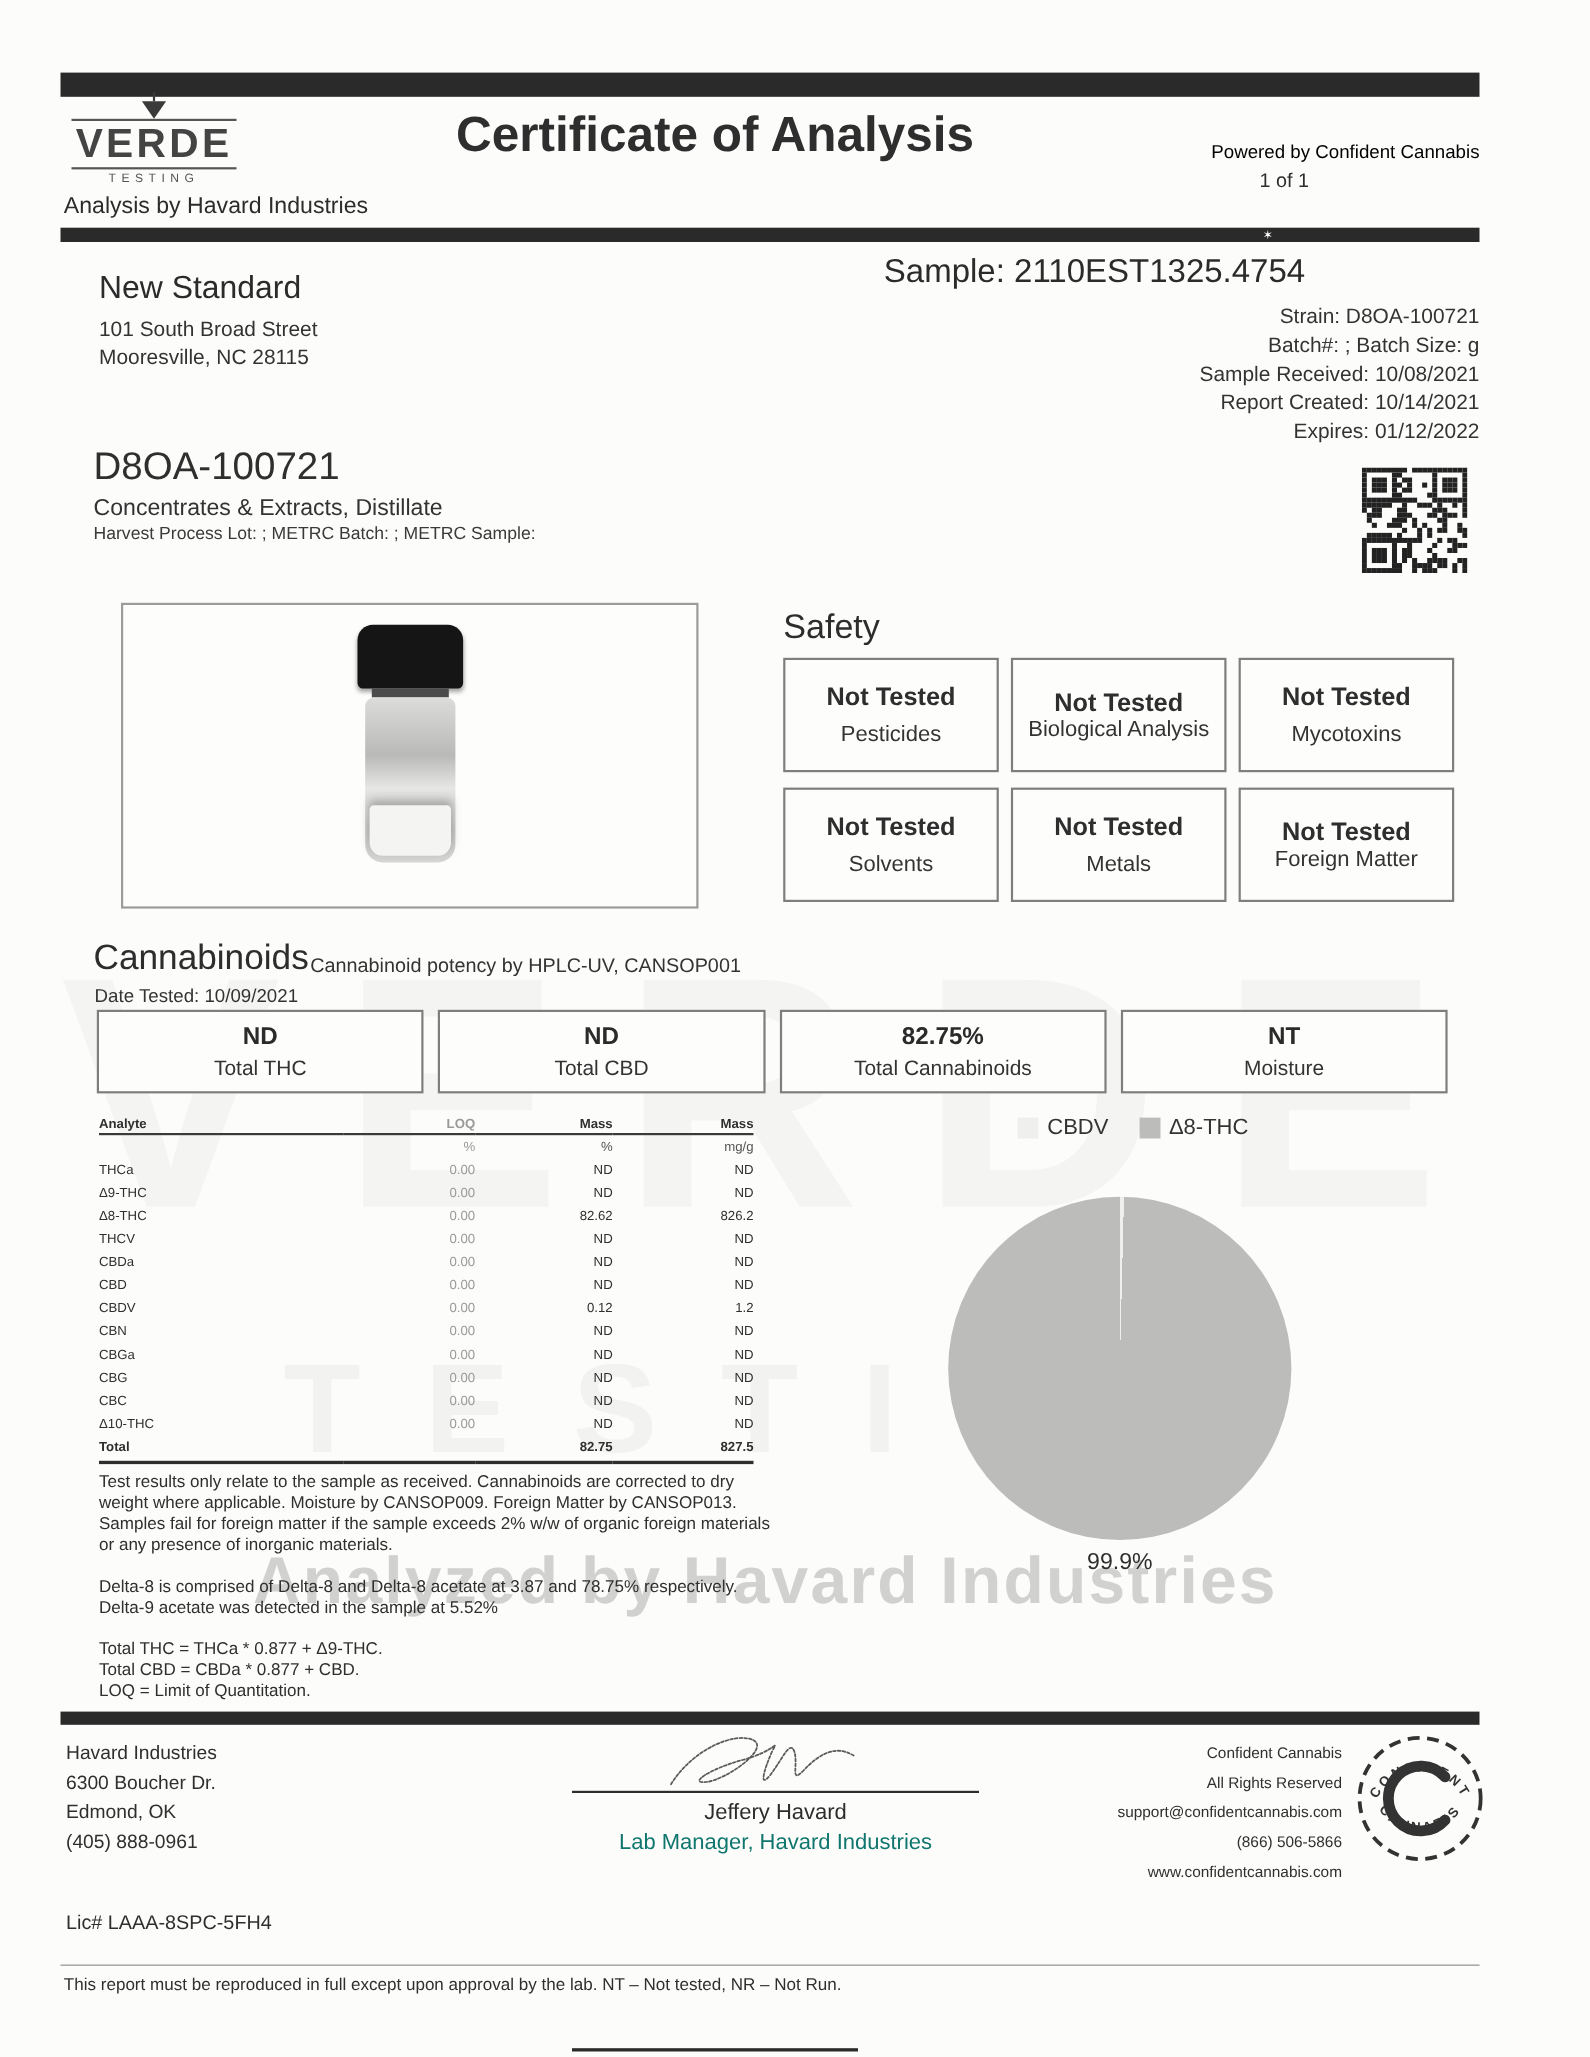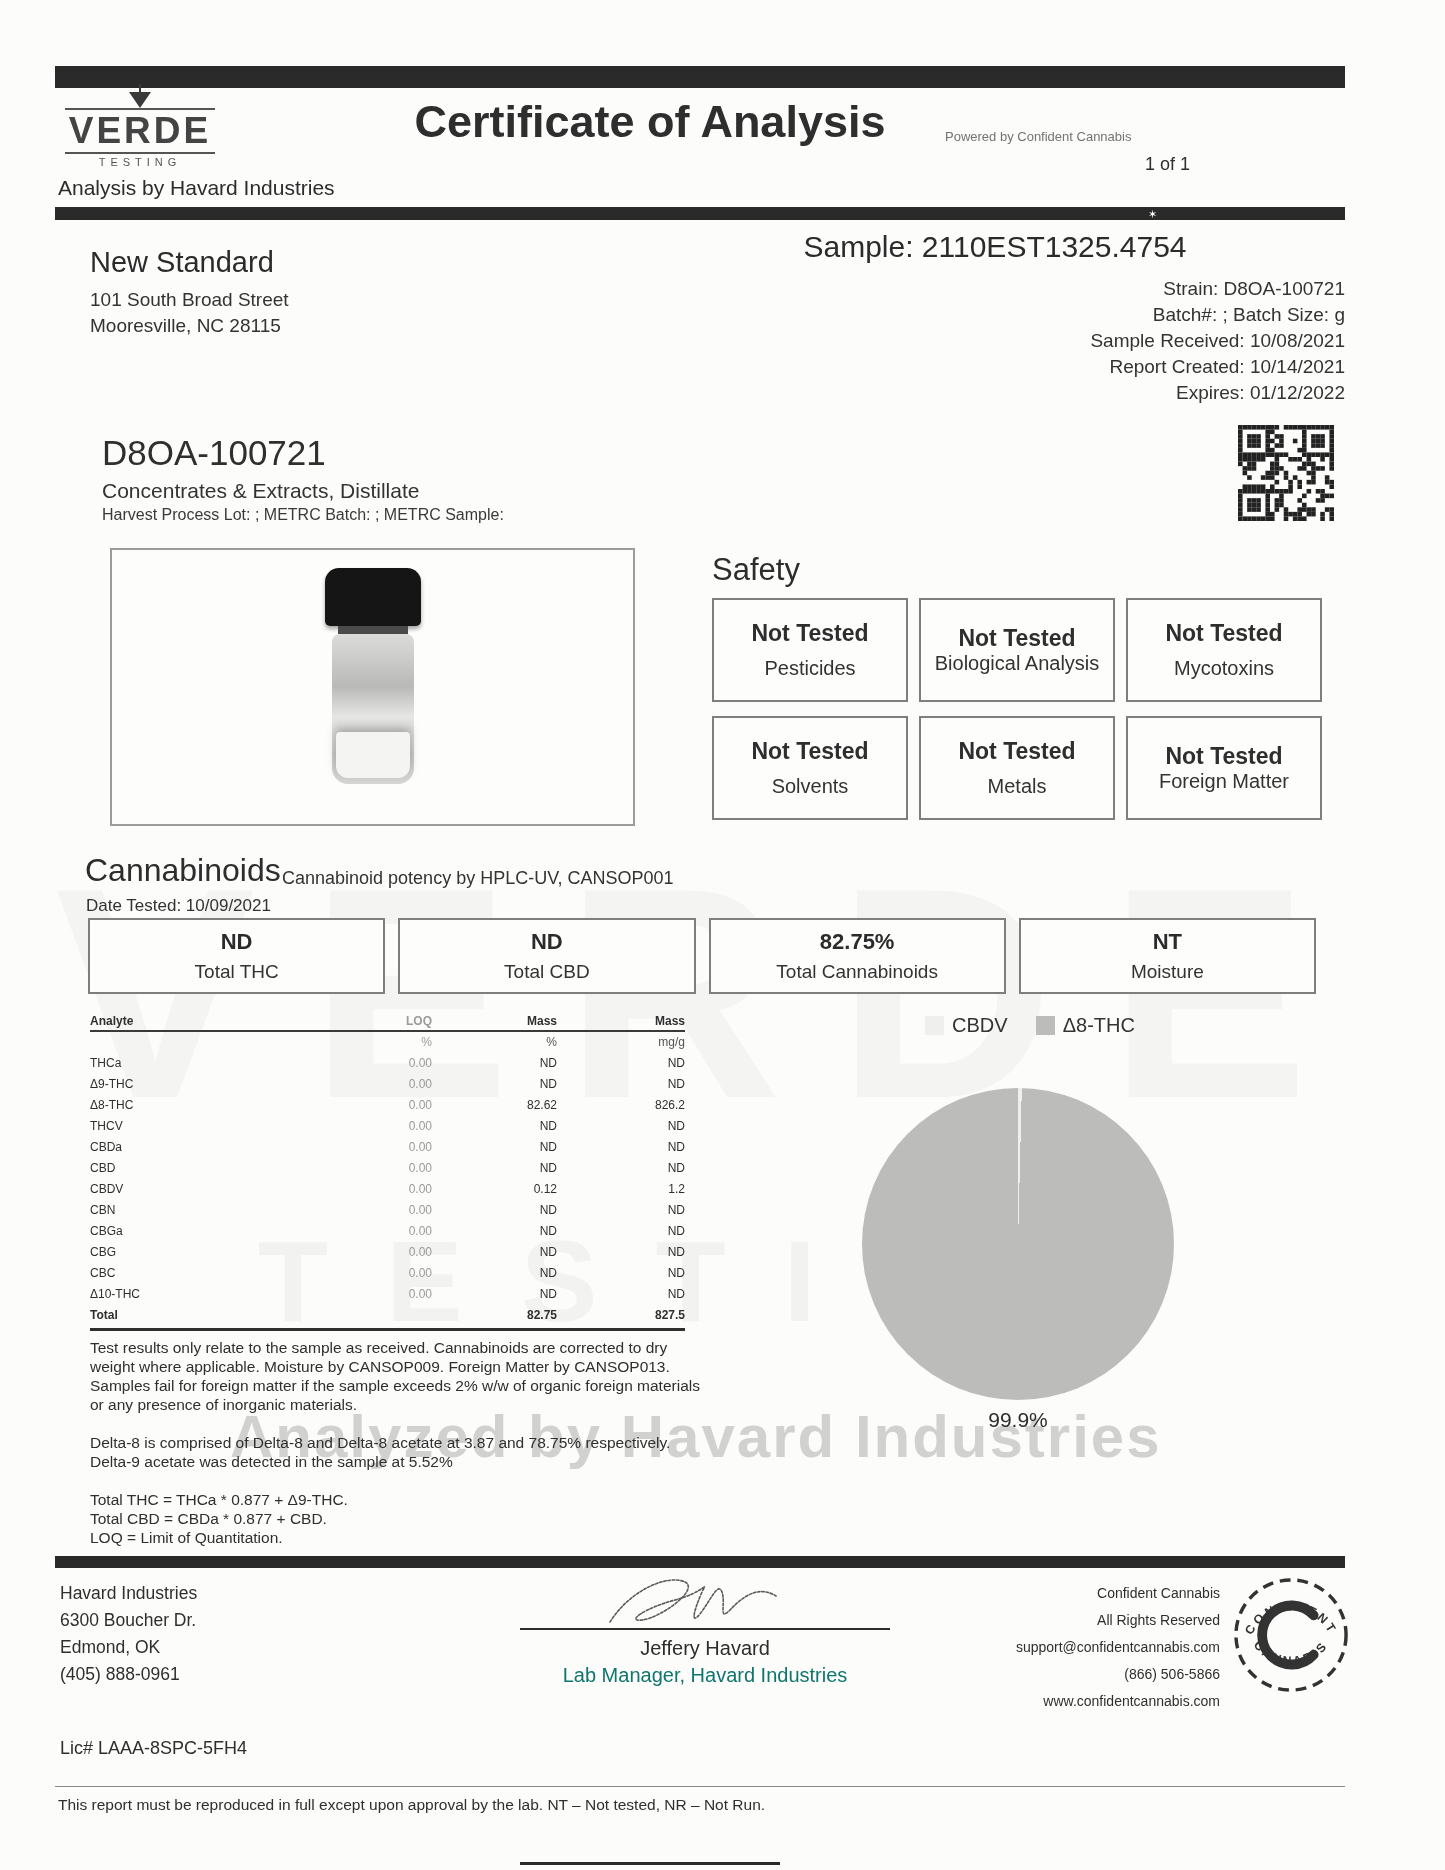--- a/index.html
+++ b/index.html
@@ -16,33 +16,33 @@
   .bar-glyph { position:absolute; left:1148px; top:209px; color:#fff; font-size:11px; line-height:11px; }
 
   
   .logo { position:absolute; left:60px; top:84px; width:160px; text-align:center; color:#3a3a3a; }
   .logo .flag { width:0; height:0; margin:0 auto; border-left:11px solid transparent; border-right:11px solid transparent; border-top:16px solid #3a3a3a; }
   .logo .flag-stem { width:2px; height:8px; background:#3a3a3a; margin:0 auto; }
   .logo .word { font-size:37px; letter-spacing:3px; font-weight:bold; color:#444;
     border-top:2px solid #555; border-bottom:2px solid #555; padding:0 4px; display:inline-block; }
   .logo .sub { font-size:11px; letter-spacing:5px; color:#555; margin-top:2px; }
   .coa-title { position:absolute; left:370px; top:96px; width:560px; text-align:center; font-size:45px; font-weight:bold; color:#2e2e2e; }
-  .powered { position:absolute; right:100px; top:129px; width:400px; font-size:13px; color:#737373; }
+  .powered { position:absolute; right:100px; top:129px; width:400px; text-align:right; font-size:17px; color:#000000; }
   .pageno { position:absolute; right:100px; top:154px; width:200px; text-align:left; font-size:18px; color:#2f2f2f; }
   .analysis-by { position:absolute; left:58px; top:176px; font-size:21px; color:#2c2c2c; }
 
   
   .client { position:absolute; left:90px; top:246px; }
   .client .name { font-size:29px; color:#2b2b2b; margin-bottom:8px; }
   .client .addr { font-size:19px; line-height:26px; color:#333; }
   .sample-line { position:absolute; right:100px; top:230px; width:700px; text-align:center; font-size:30px; color:#2b2b2b; }
   .sample-meta { position:absolute; right:100px; top:276px; width:600px; text-align:right; font-size:19px; line-height:26px; color:#333; }
 
   
-  .product { position:absolute; left:85px; top:433px;margin-left:17px; }
+  .product { position:absolute; left:85px; top:404px; }
   .product .pname { font-size:35px; color:#2f2f2f; margin-bottom:6px; }
   .product .pcat { font-size:21px; color:#333; margin-bottom:3px; }
   .product .ptrack { font-size:16px; color:#3a3a3a; }
   .qr { position:absolute; left:1238px; top:425px; width:96px; height:96px; }
 
   
   .photo-box { position:absolute; left:110px; top:548px; width:525px; height:278px; border:2px solid #9b9b99; background:#fdfdfc; }
   .vial { position:absolute; left:50%; top:18px; transform:translateX(-50%); width:110px; }
   .vial .cap { width:96px; height:58px; margin:0 auto; background:#151515; border-radius:14px 14px 5px 5px; box-shadow:0 3px 4px rgba(0,0,0,.35); }
   .vial .neck { width:70px; height:8px; margin:0 auto; background:#4b4b4b; }

